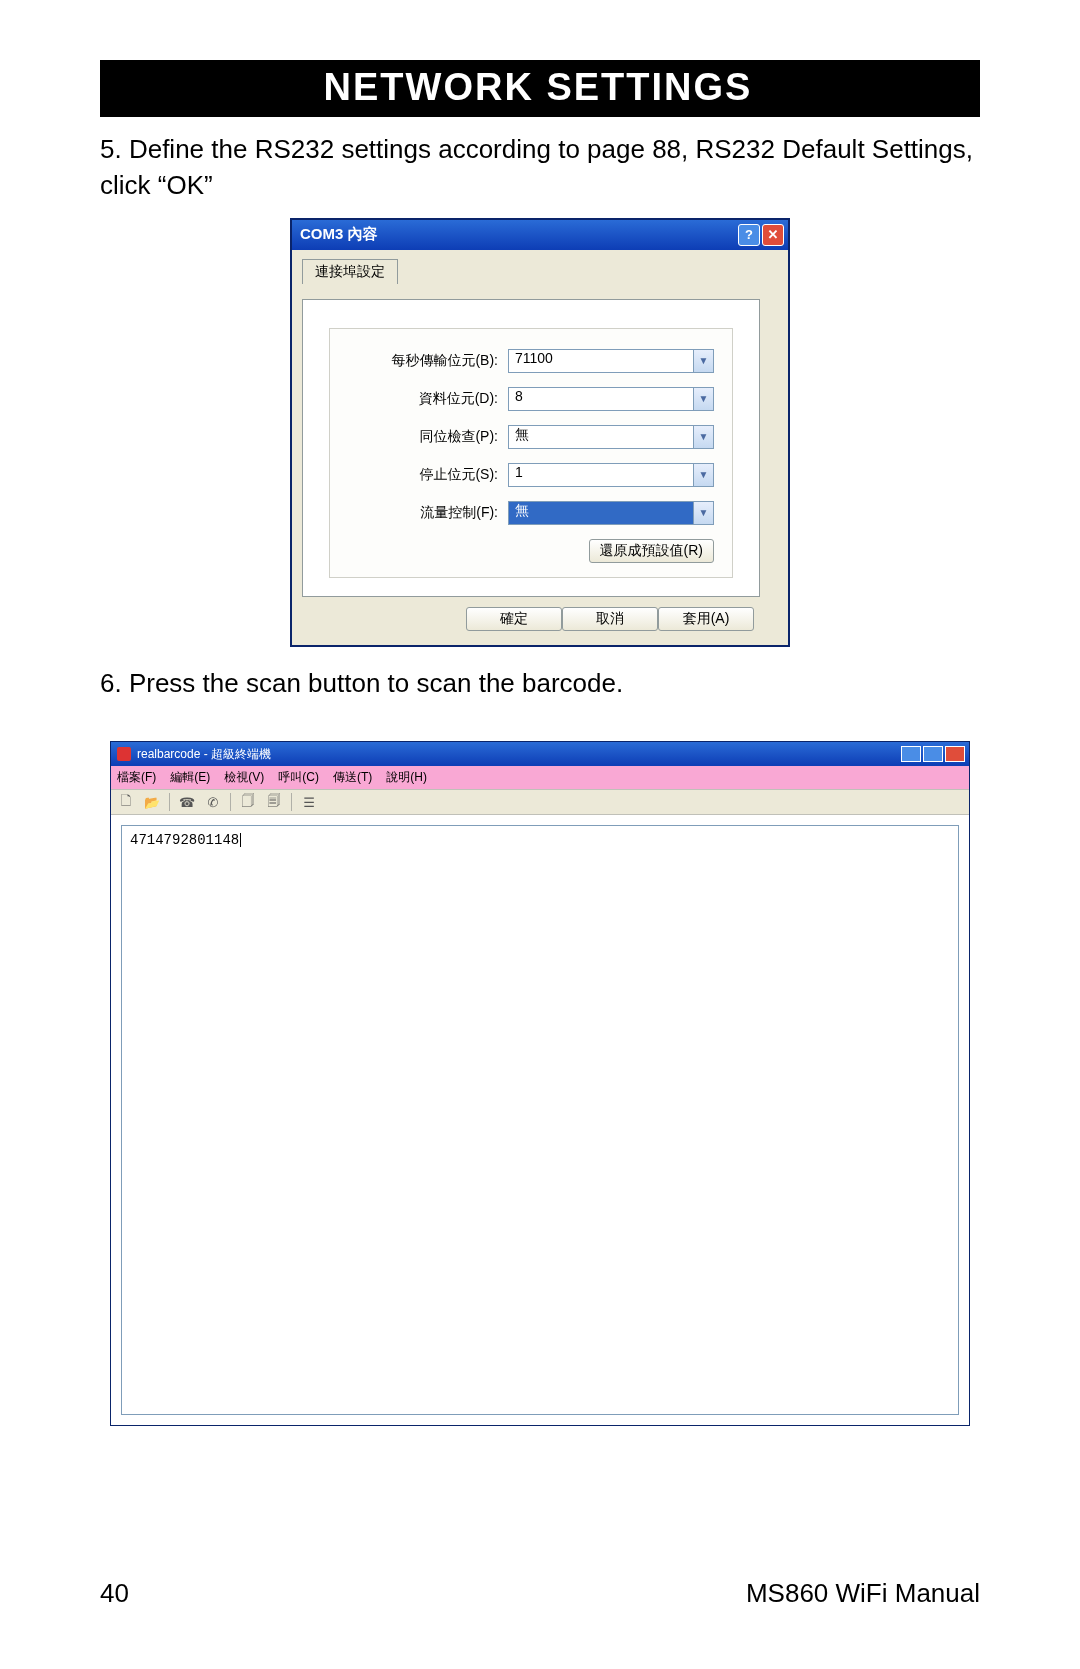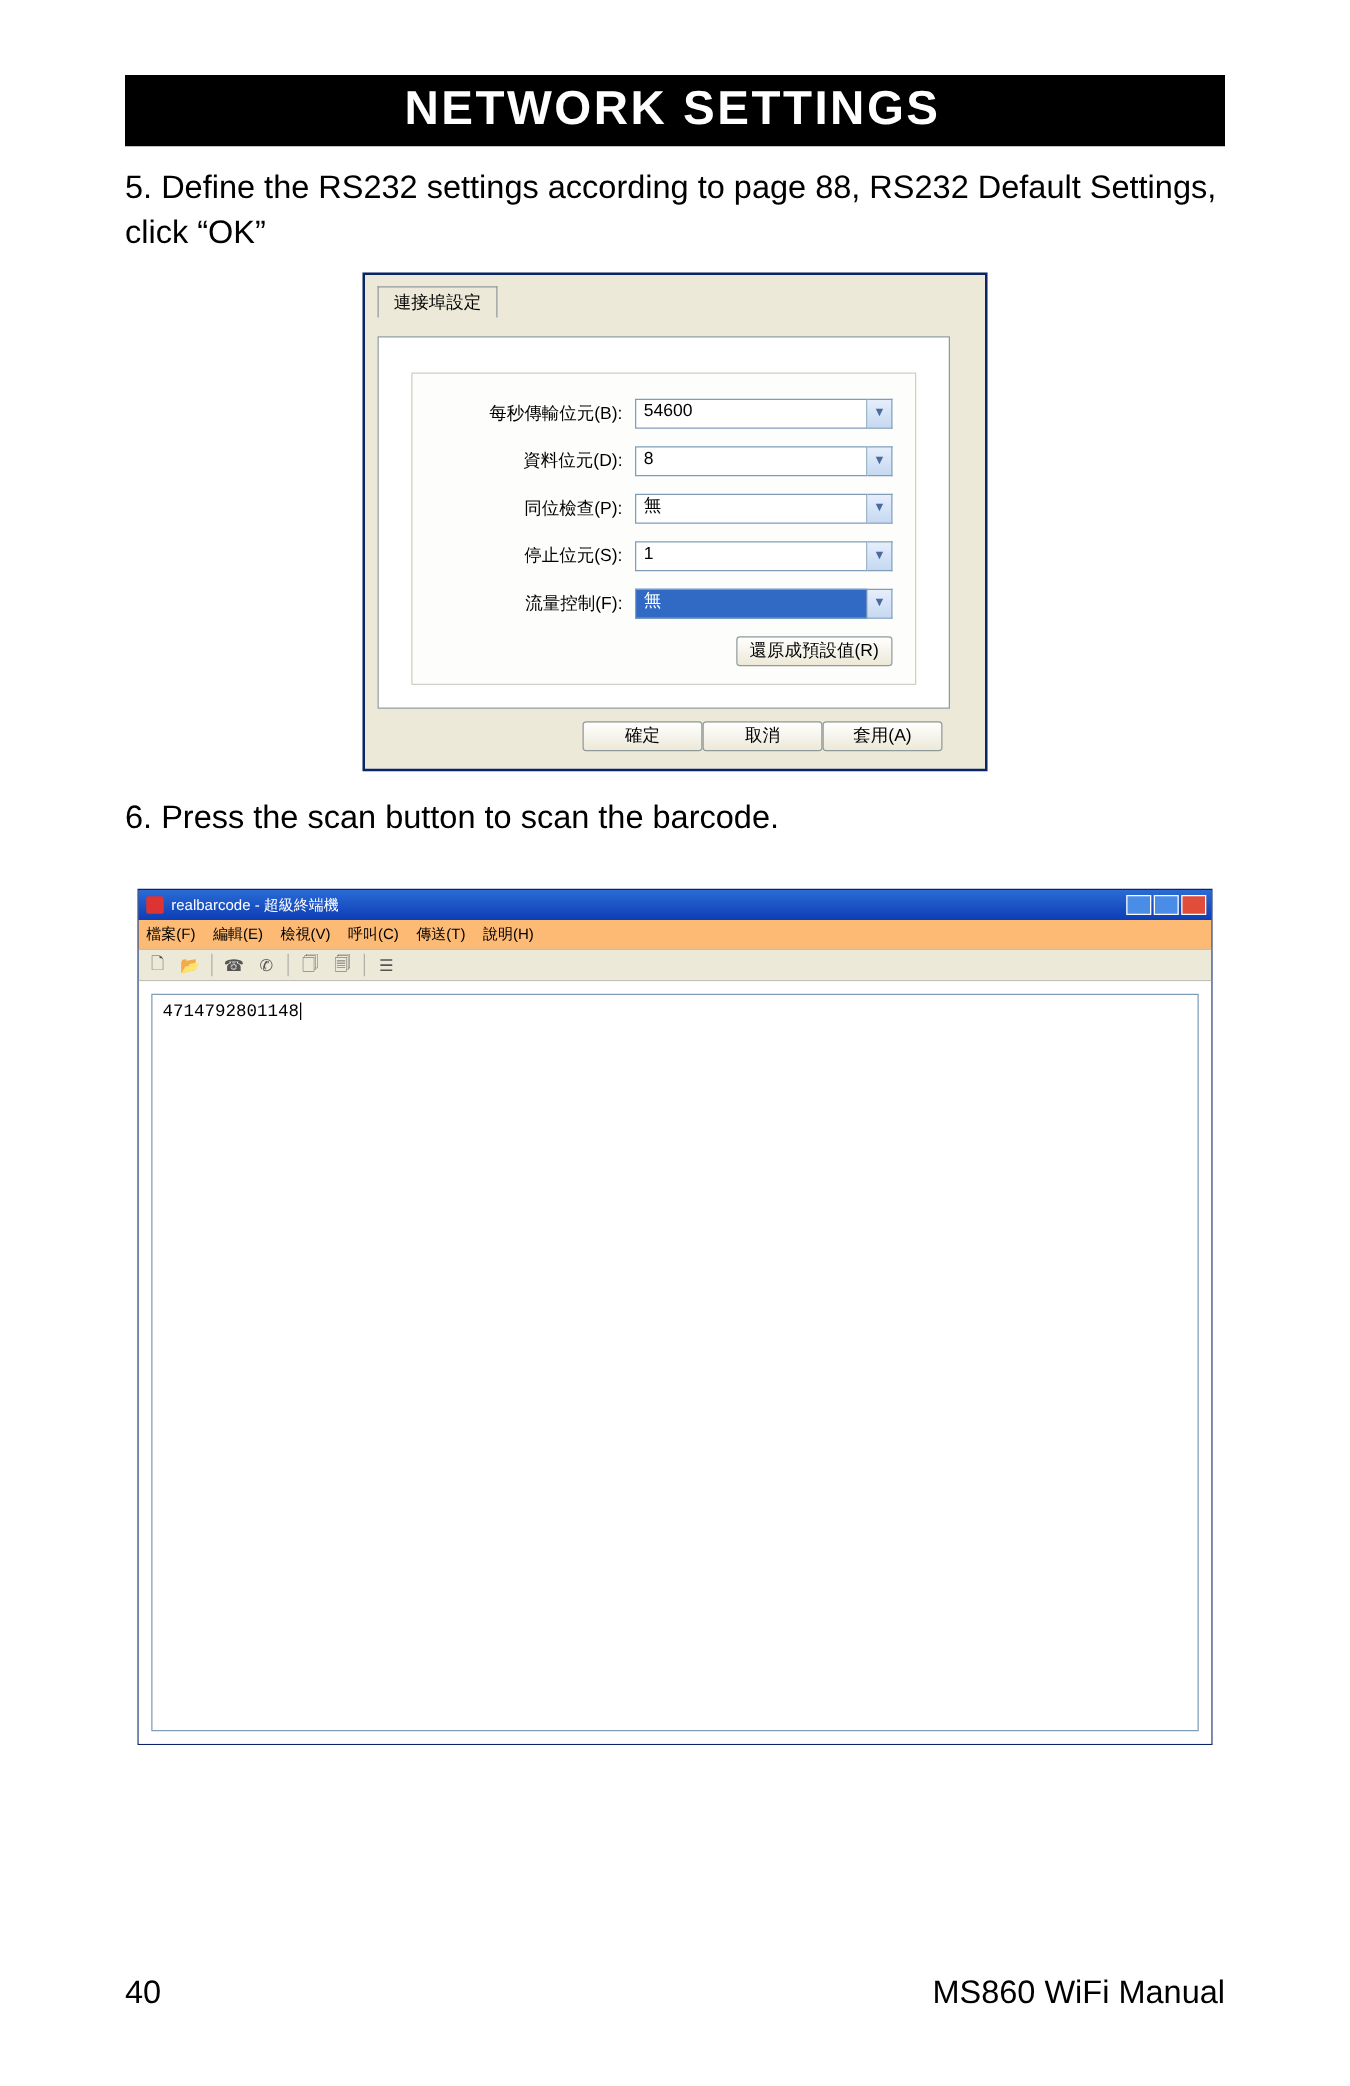--- a/index.html
+++ b/index.html
@@ -28,48 +28,54 @@
   .xp-restore-row { text-align:right; margin-top:6px; }
   .xp-btn { display:inline-block; min-width:96px; padding:2px 10px; border:1px solid #919b9c; border-radius:3px; background:linear-gradient(#fff,#ece9d8); font-size:14px; text-align:center; cursor:pointer; }
   .xp-footer { display:flex; justify-content:flex-end; padding:10px 6px 4px 6px; }
   
   .win2-wrap { display:flex; justify-content:center; margin-top:40px; }
   .win2 { width:860px; border:1px solid #0a246a; font-family: Tahoma, sans-serif; font-size:14px; }
   .win2-titlebar { height:24px; background:linear-gradient(to bottom,#2a6bd6,#0d3db5); display:flex; align-items:center; padding:0 4px 0 6px; color:#fff; font-size:12px; }
   .win2-titlebar .ico { width:14px; height:14px; background:#d33; margin-right:6px; border-radius:2px; }
   .win2-titlebar .spacer { flex:1; }
   .win2-tb-btn { width:20px; height:16px; margin-left:2px; border:1px solid #fff; background:#4a8de6; }
-  .win2-menubar { background:#fdba74; border-bottom:1px solid #c0c0b8; padding:3px 6px; font-size:12px; display:flex; gap:14px;text-align:right; }
+  .win2-menubar { background:#f9a8d4; border-bottom:1px solid #c0c0b8; padding:3px 6px; font-size:12px; display:flex; gap:14px;text-align:right; }
   .win2-toolbar { background:#ece9d8; border-bottom:1px solid #c0c0b8; padding:3px 6px; display:flex; gap:8px; align-items:center; }
   .tb-ico { width:18px; height:18px; display:flex; align-items:center; justify-content:center; font-size:13px; color:#555; border:1px solid transparent; }
   .tb-sep { width:1px; height:18px; background:#b0b0a8; }
   .win2-client { background:#fff; height:610px; padding:10px; }
   .win2-textbox { width:100%; height:100%; border:1px solid #7f9db9; padding:6px 8px; font-family: "Courier New", monospace; font-size:14px; }
   
   .page-footer { position:absolute; bottom:60px; left:100px; right:100px; display:flex; justify-content:space-between; font-size:26px; }
   .cursor { display:inline-block; width:1px; height:14px; background:#000; vertical-align:middle; margin-left:1px; }
 </style>
 </head>
 <body>
 
 <div class="page">
   <div class="hdr-bar">NETWORK SETTINGS</div>
 
   <p class="step">5. Define the RS232 settings according to page 88,  RS232 Default Settings, click “OK”</p>
 
   <div class="dialog-wrap">
     <div class="xp-dialog">
+      <div class="xp-titlebar">
+        <span>COM3 內容</span>
+        <span class="spacer"></span>
+        <span class="xp-tb-btn xp-tb-help">?</span>
+        <span class="xp-tb-btn xp-tb-close">✕</span>
+      </div>
       <div class="xp-body">
         <span class="xp-tab">連接埠設定</span>
         <div class="xp-panel">
           <div class="xp-inner">
             <div class="xp-row">
               <label>每秒傳輸位元(B):</label>
               <div class="xp-combo">
-                <div class="xp-combo-input">54600</div>
+                <div class="xp-combo-input">71100</div>
                 <div class="xp-combo-btn">▼</div>
               </div>
             </div>
             <div class="xp-row">
               <label>資料位元(D):</label>
               <div class="xp-combo">
                 <div class="xp-combo-input">8</div>
                 <div class="xp-combo-btn">▼</div>
               </div>
             </div>

